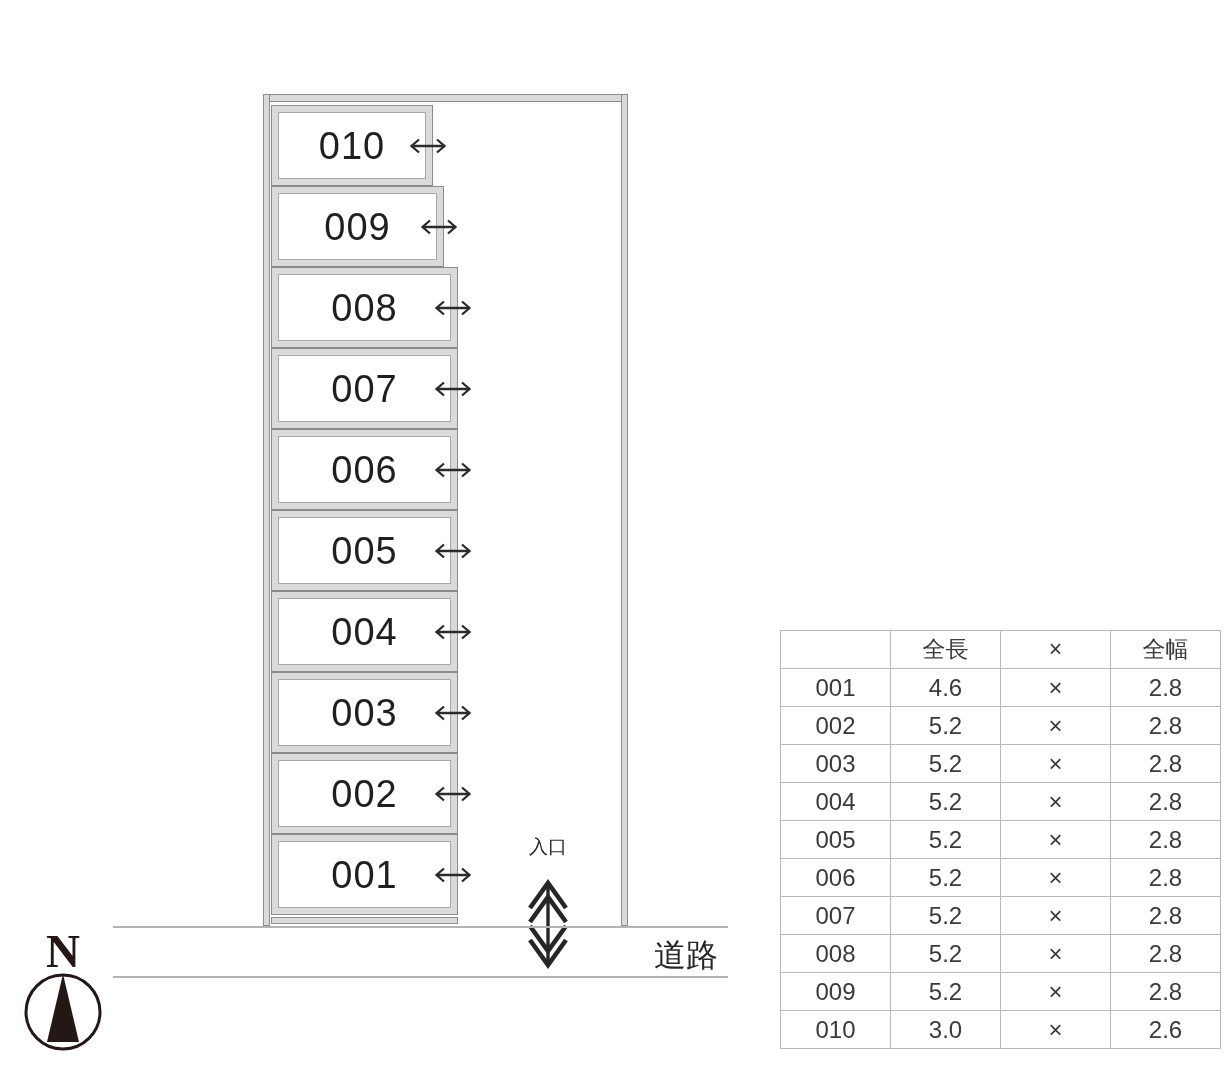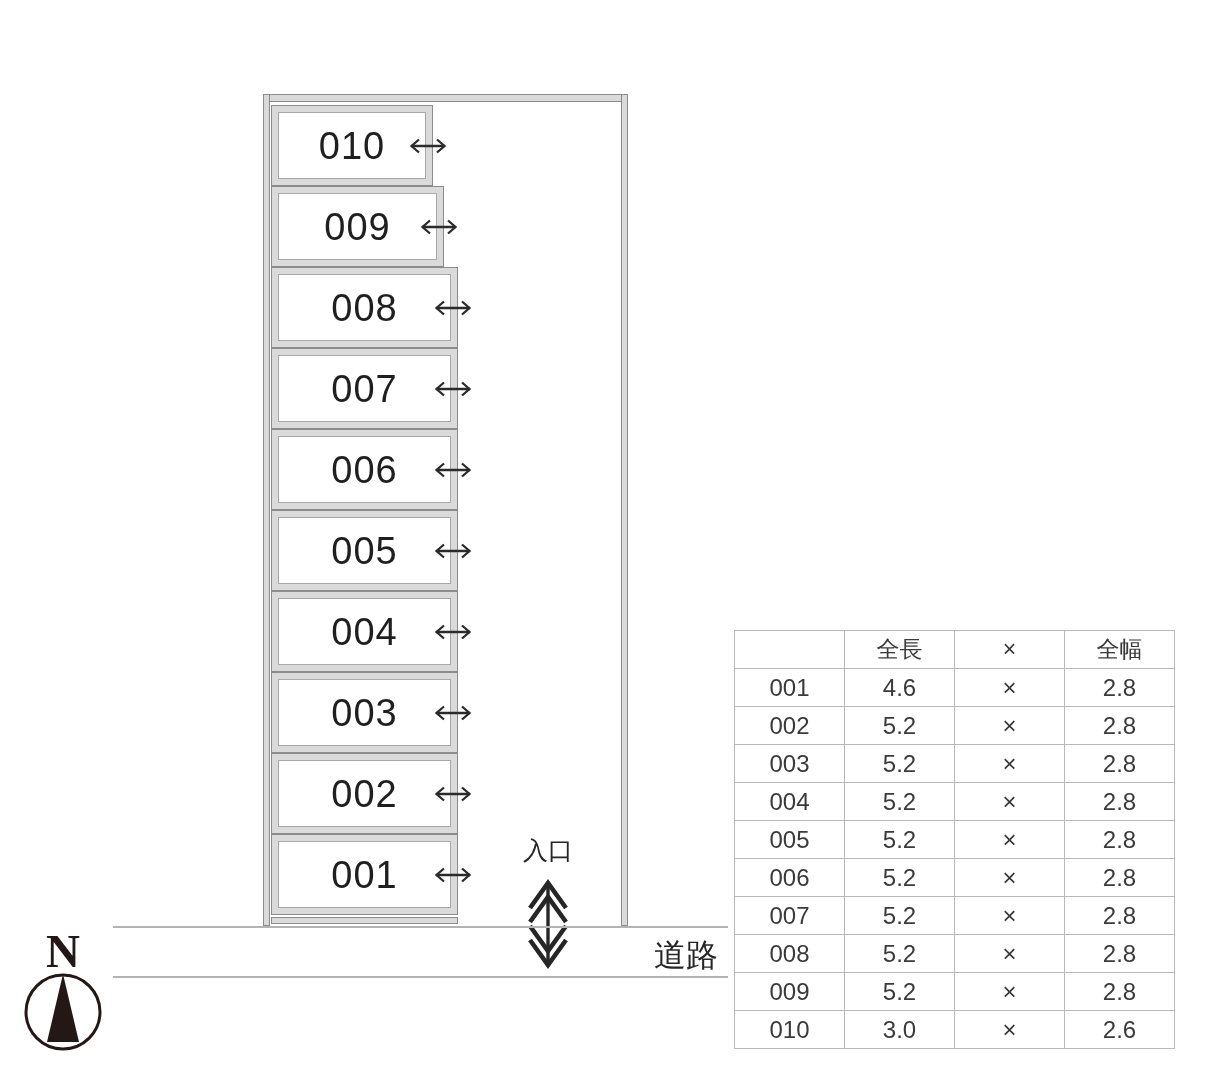--- a/index.html
+++ b/index.html
@@ -38,36 +38,36 @@
   .vehicle-box {
     position:absolute; left:553px; top:105px; width:70px; height:132px;
     background:#ffffff; border:1px solid #8c8c8c; z-index:5;
     display:flex; align-items:center; justify-content:center;
     font-size:15px; white-space:nowrap; color:#1f1f1f;
   }
 
   
   .entrance-label {
     position:absolute; left:503px; top:834px; width:90px;
-    text-align:center; font-size:25px; color:#262626;
+    text-align:center; font-size:19px; color:#262626;
   }
   .entrance-arrow { position:absolute; left:526px; top:876px; }
 
   
   .road-line { position:absolute; left:113px; width:615px; height:2px; background:#b3b3b3; }
   .road-line-top { top:926px; }
   .road-line-bottom { top:976px; }
   .road-label { position:absolute; left:654px; top:934px; font-size:32px; color:#262626; }
 
   
   .compass { position:absolute; left:24px; top:926px; }
 
   
   .size-table {
-    position:absolute; left:734px; top:630px;
+    position:absolute; left:780px; top:630px;
     border-collapse:collapse; table-layout:fixed;
   }
   .size-table th, .size-table td {
     border:1px solid #b9b9b9; width:110px; height:38px;
     text-align:center; vertical-align:middle;
     font-weight:normal; color:#3a3a3a;
   }
   .size-table th { font-size:23px; }
   .size-table td { font-size:24px; }
 </style>

